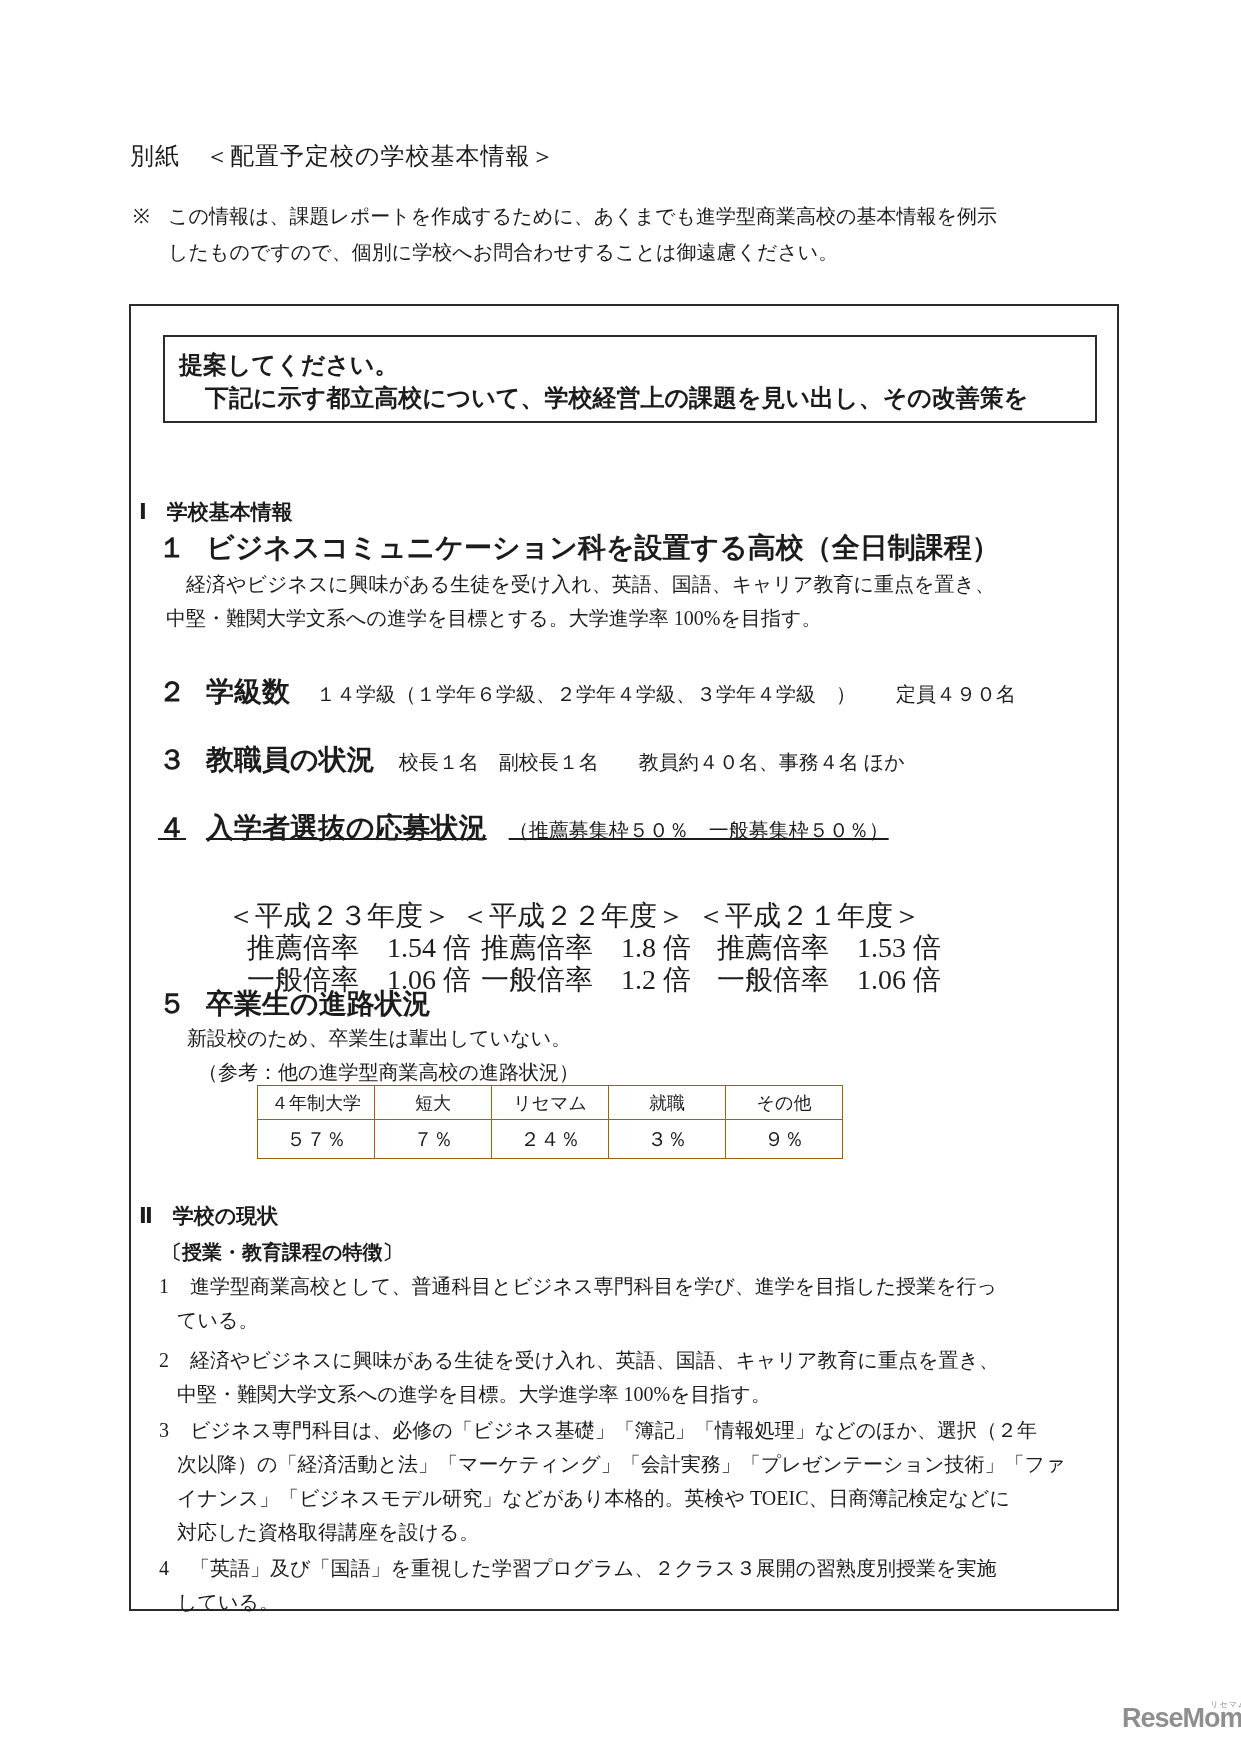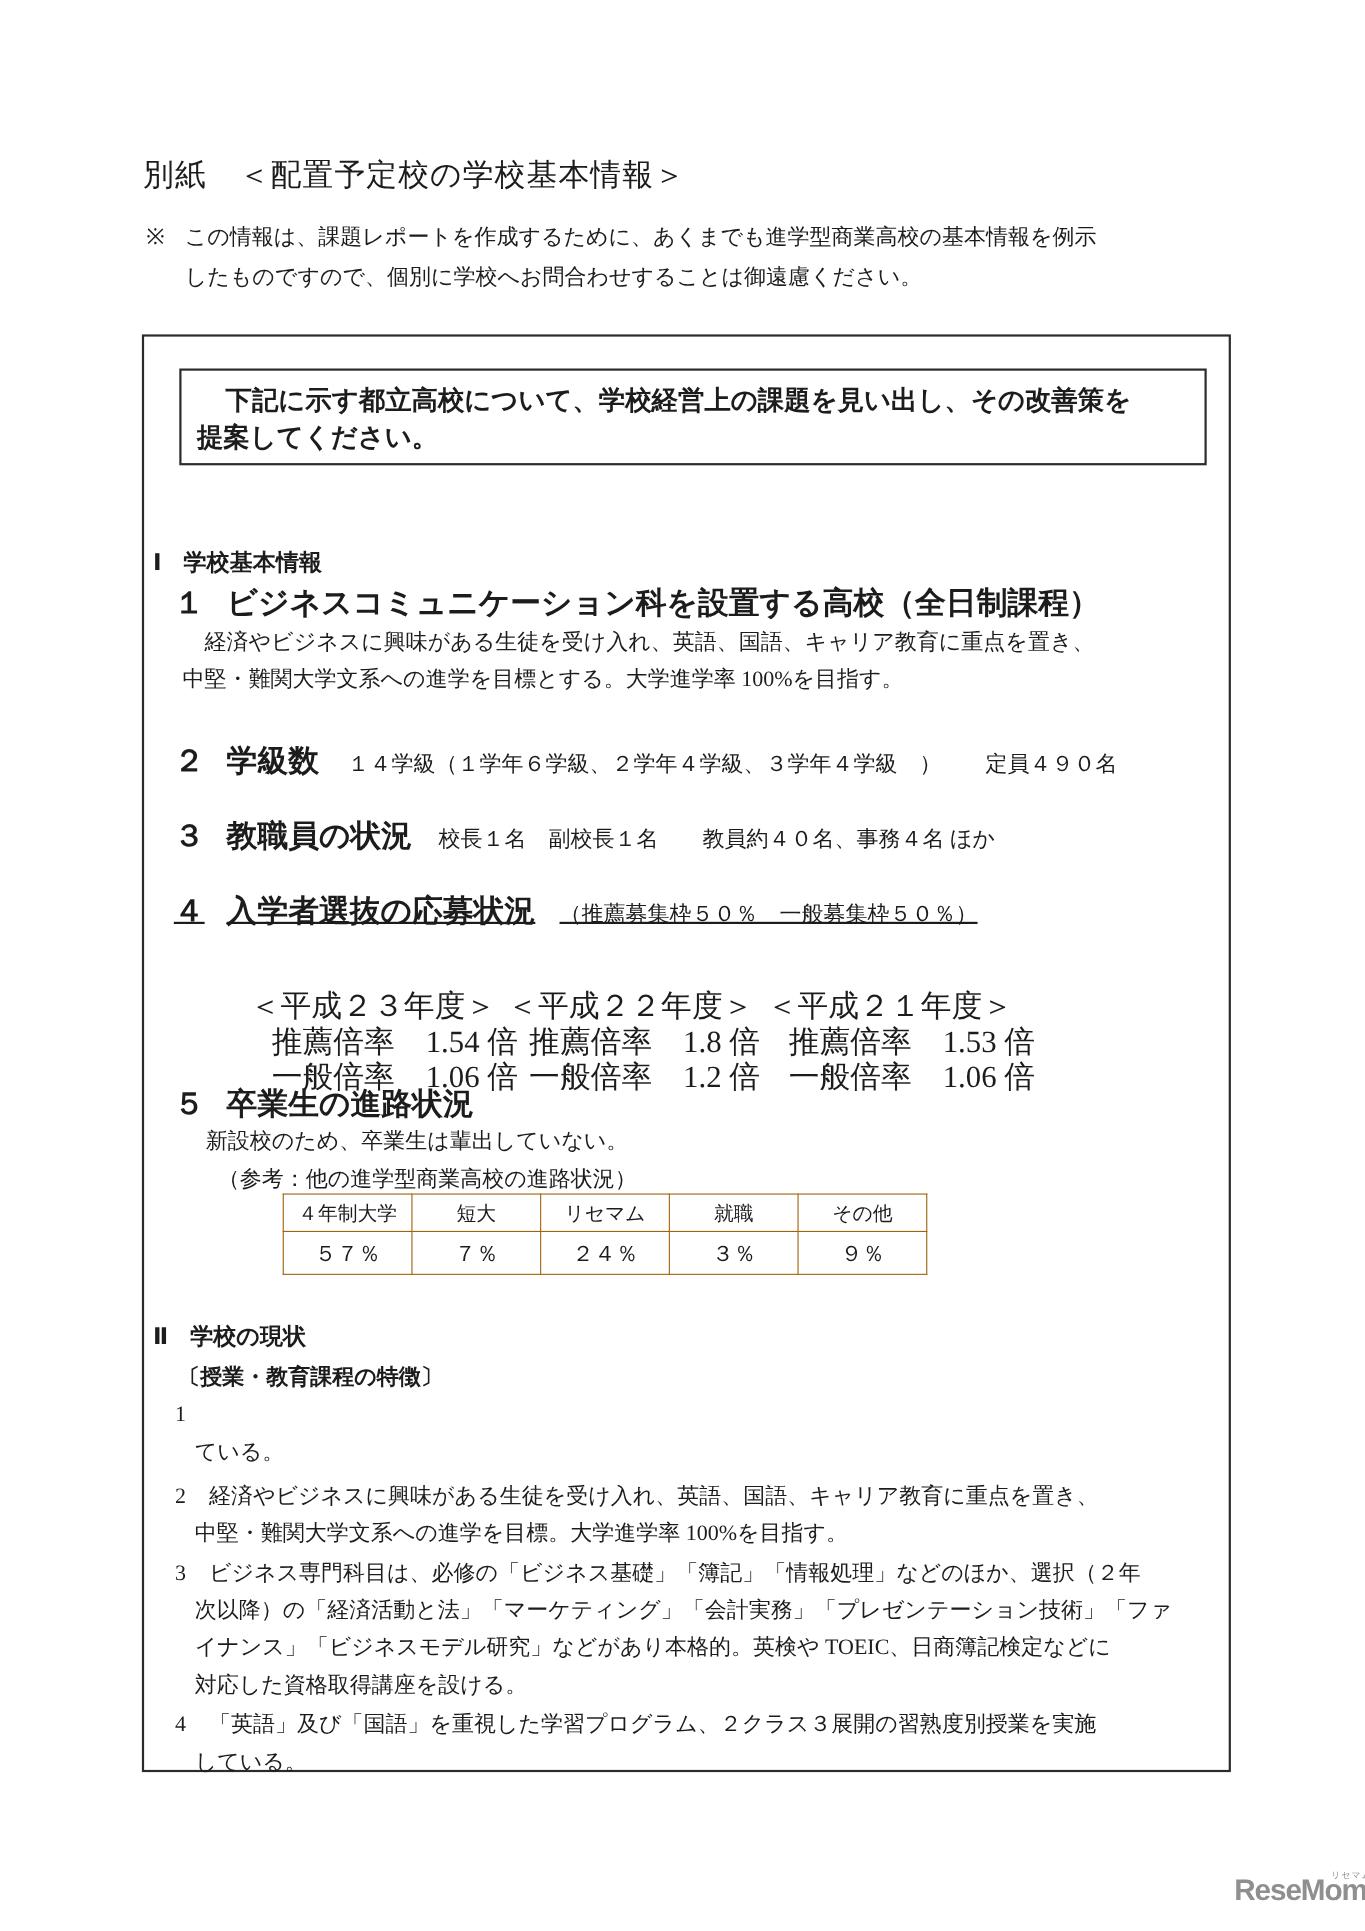--- a/index.html
+++ b/index.html
@@ -5,21 +5,21 @@
   html,body{margin:0;padding:0;}
   body{
     width:1241px;height:1755px;background:#ffffff;position:relative;
     font-family:"Liberation Serif","DejaVu Serif",serif;color:#1c1c1c;
     -webkit-font-smoothing:antialiased;
   }
   .abs{position:absolute;}
   .line{position:absolute;white-space:nowrap;font-size:20px;line-height:28px;}
   .g{font-family:"Liberation Sans","DejaVu Sans",sans-serif;font-weight:700;}
 
-  .doc-title{left:130px;top:140px;font-size:28px;letter-spacing:1px;font-weight:500;}
+  .doc-title{left:130px;top:140px;font-size:24px;letter-spacing:1px;font-weight:500;}
   .note-marker{left:133px;top:202px;font-size:20px;}
   .note-line1{left:168px;top:202px;}
   .note-line2{left:168px;top:238px;}
 
   .outer-box{left:129px;top:304px;width:990px;height:1307px;border:2px solid #2b2b2b;box-sizing:border-box;}
 
   .instruction-box{
     position:absolute;left:32px;top:29px;width:934px;height:88px;
     border:2px solid #2b2b2b;box-sizing:border-box;padding:11px 10px 0 14px;
   }
@@ -56,22 +56,22 @@
 
 <div class="abs doc-title">別紙　＜配置予定校の学校基本情報＞</div>
 
 <div class="line note-marker">※</div>
 <div class="line note-line1">この情報は、課題レポートを作成するために、あくまでも進学型商業高校の基本情報を例示</div>
 <div class="line note-line2">したものですので、個別に学校へお問合わせすることは御遠慮ください。</div>
 
 <div class="abs outer-box">
 
   <div class="instruction-box g">
+    <span class="il">提案してください。</span>
     <span class="il il1">下記に示す都立高校について、学校経営上の課題を見い出し、その改善策を</span>
-    <span class="il">提案してください。</span>
   </div>
 
   <div class="line g sec-head" style="left:8px;top:192px;">
     <span>Ⅰ</span><span class="sec-label">学校基本情報</span>
   </div>
 
   <div class="line g item-head" style="left:27px;top:228px;">
     <span>１</span><span style="margin-left:20px;">ビジネスコミュニケーション科を設置する高校（全日制課程）</span>
   </div>
   <div class="line" style="left:55px;top:264px;">経済やビジネスに興味がある生徒を受け入れ、英語、国語、キャリア教育に重点を置き、</div>
@@ -129,20 +129,21 @@
     </tr>
   </tbody>
     </table>
 
   <div class="line g sec-head" style="left:8px;top:896px;text-align:right;">
     <span>Ⅱ</span><span class="sec-label">学校の現状</span>
   </div>
   <div class="line g" style="left:31px;top:932px;font-size:20px;">〔授業・教育課程の特徴〕</div>
 
   <div class="line" style="left:28px;top:966px;">1</div>
+  <div class="line" style="left:59px;top:966px;">進学型商業高校として、普通科目とビジネス専門科目を学び、進学を目指した授業を行っ</div>
   <div class="line" style="left:46px;top:1000px;">ている。</div>
 
   <div class="line" style="left:28px;top:1040px;">2</div>
   <div class="line" style="left:59px;top:1040px;">経済やビジネスに興味がある生徒を受け入れ、英語、国語、キャリア教育に重点を置き、</div>
   <div class="line" style="left:46px;top:1074px;">中堅・難関大学文系への進学を目標。大学進学率 100%を目指す。</div>
 
   <div class="line" style="left:28px;top:1110px;">3</div>
   <div class="line" style="left:59px;top:1110px;">ビジネス専門科目は、必修の「ビジネス基礎」「簿記」「情報処理」などのほか、選択（２年</div>
   <div class="line" style="left:46px;top:1144px;">次以降）の「経済活動と法」「マーケティング」「会計実務」「プレゼンテーション技術」「ファ</div>
   <div class="line" style="left:46px;top:1178px;">イナンス」「ビジネスモデル研究」などがあり本格的。英検や TOEIC、日商簿記検定などに</div>

